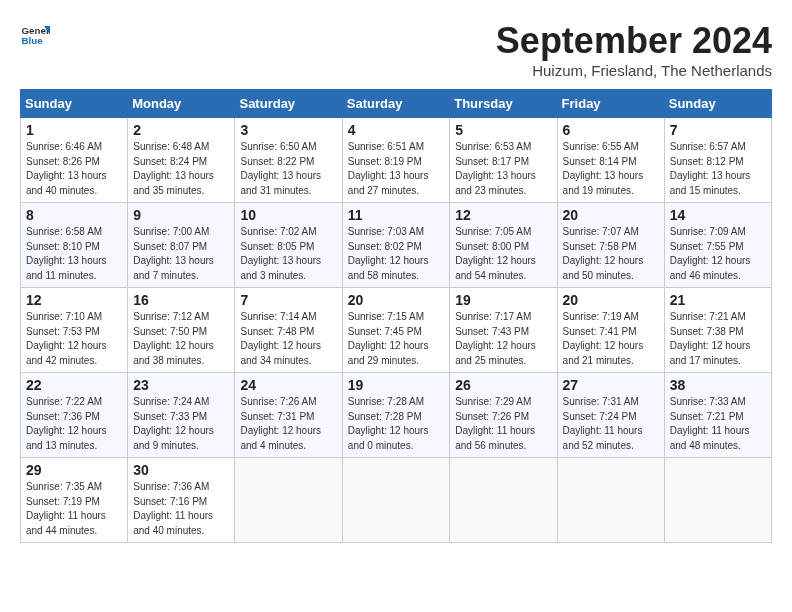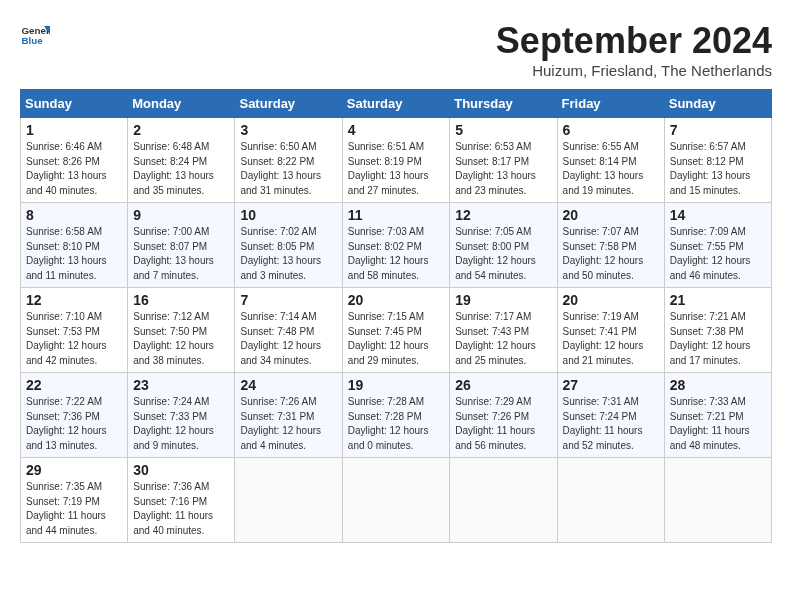--- a/index.html
+++ b/index.html
@@ -218,21 +218,21 @@
         </td>
         <td>
           <span class="day-number">26</span>
           <div class="day-info">Sunrise: 7:29 AM<br>Sunset: 7:26 PM<br>Daylight: 11 hours and 56 minutes.</div>
         </td>
         <td>
           <span class="day-number">27</span>
           <div class="day-info">Sunrise: 7:31 AM<br>Sunset: 7:24 PM<br>Daylight: 11 hours and 52 minutes.</div>
         </td>
         <td>
-          <span class="day-number">28</span>
+          <span class="day-number">38</span>
           <div class="day-info">Sunrise: 7:33 AM<br>Sunset: 7:21 PM<br>Daylight: 11 hours and 48 minutes.</div>
         </td>
       </tr>
       <tr>
         <td>
           <span class="day-number">29</span>
           <div class="day-info">Sunrise: 7:35 AM<br>Sunset: 7:19 PM<br>Daylight: 11 hours and 44 minutes.</div>
         </td>
         <td>
           <span class="day-number">30</span>

